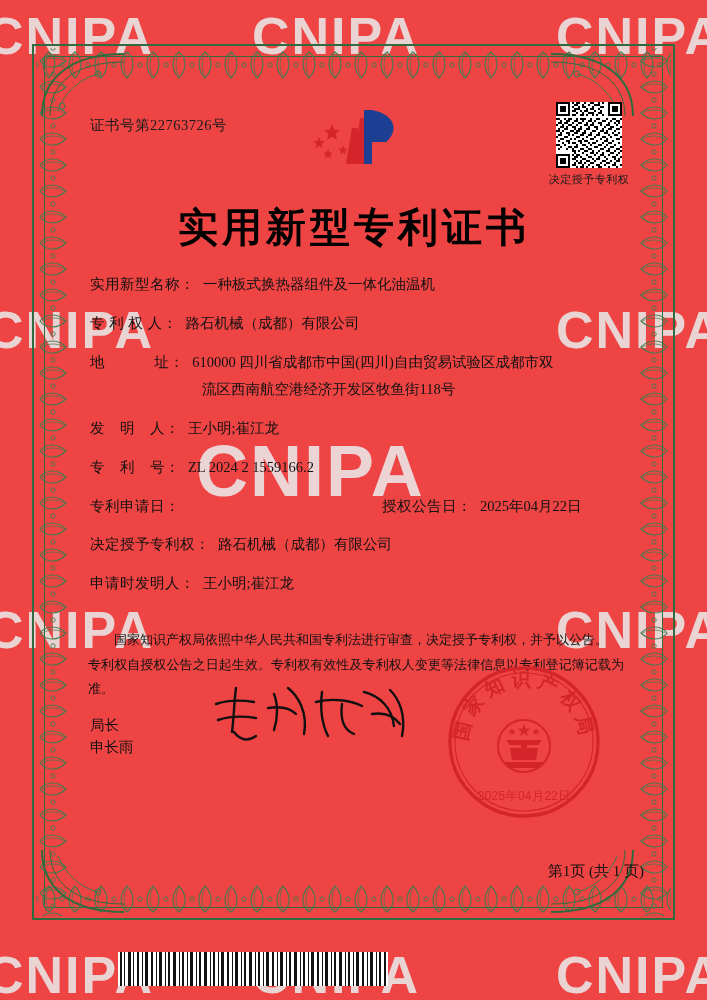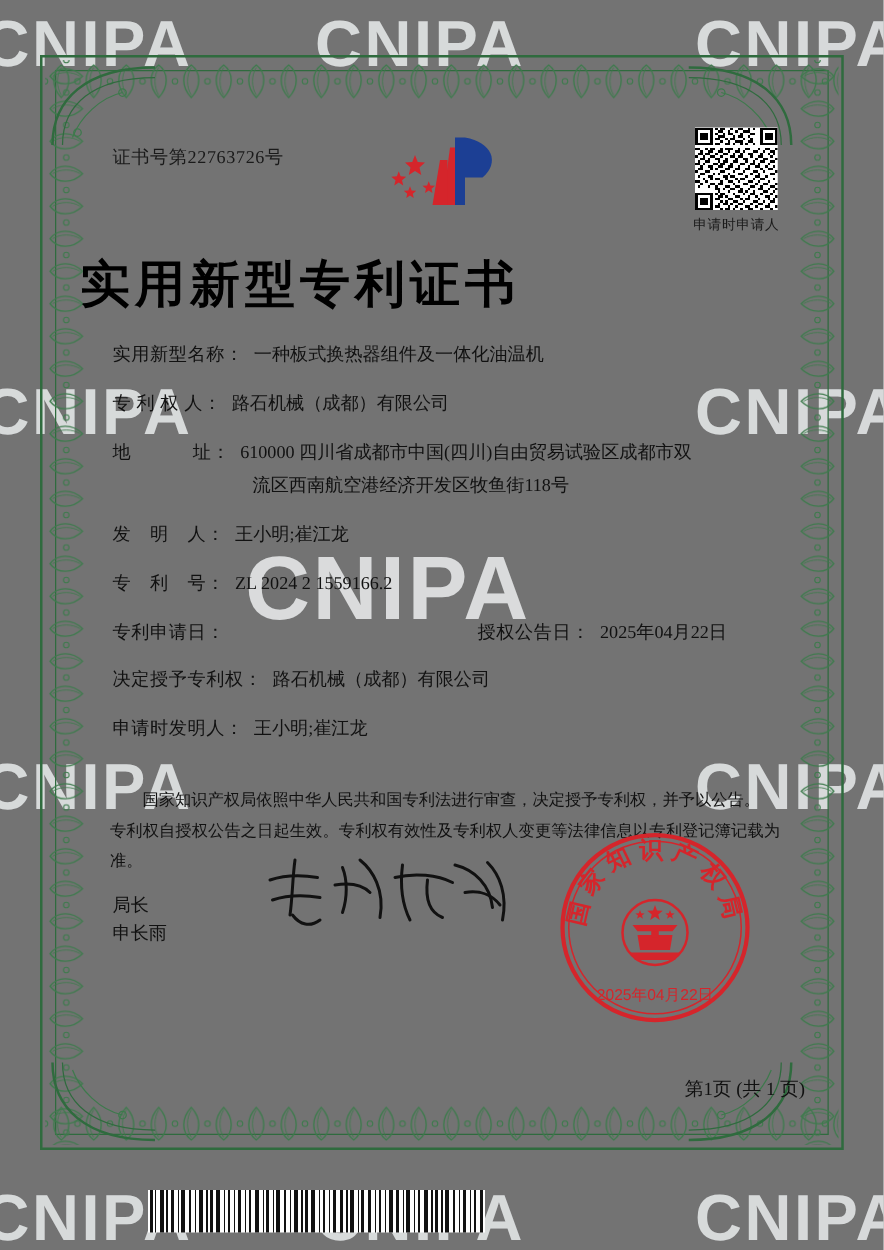--- a/index.html
+++ b/index.html
@@ -12,21 +12,21 @@
     height: 1000px;
     position: relative;
     font-family: "Liberation Serif", "DejaVu Serif", serif;
     overflow: hidden;
   }
 
   
   .page {
     position: absolute;
     inset: 0;
-    background: #737373;
+    background: #ef4444;
     overflow: hidden;
   }
   .watermark {
     position: absolute;
     font-family: "Liberation Sans", sans-serif;
     font-weight: 700;
     color: #e9eced;
     opacity: .85;
     letter-spacing: 2px;
     user-select: none;
@@ -114,21 +114,21 @@
     margin-top: 4px;
     font-size: 11px;
     color: #1a1a1a;
     letter-spacing: .5px;
   }
 
   .main-title {
     position: absolute;
     left: 0; top: 126px;
     width: 580px;
-    text-align: left;
+    text-align: center;
     font-size: 40px;
     font-weight: 700;
     letter-spacing: 4px;
     color: #000;
     font-family: "Liberation Serif", "DejaVu Serif", serif;
   }
 
   .fields {
     position: absolute;
     left: 26px; top: 200px;
@@ -545,21 +545,21 @@
             <rect x="32" y="31" width="1" height="1"></rect>
           <rect x="10" y="32" width="1" height="1"></rect>
             <rect x="12" y="32" width="2" height="1"></rect>
             <rect x="15" y="32" width="1" height="1"></rect>
             <rect x="18" y="32" width="1" height="1"></rect>
             <rect x="21" y="32" width="2" height="1"></rect>
             <rect x="26" y="32" width="1" height="1"></rect>
             <rect x="30" y="32" width="1" height="1"></rect>
         </g>
       </svg>
-      <div class="qr-caption">申请时申请人</div>
+      <div class="qr-caption">决定授予专利权</div>
     </div>
 
     <div class="main-title">实用新型专利证书</div>
 
     <div class="fields">
 
       <div class="row">
         <span class="label">实用新型名称：</span>
         <span class="value">一种板式换热器组件及一体化油温机</span>
       </div>

